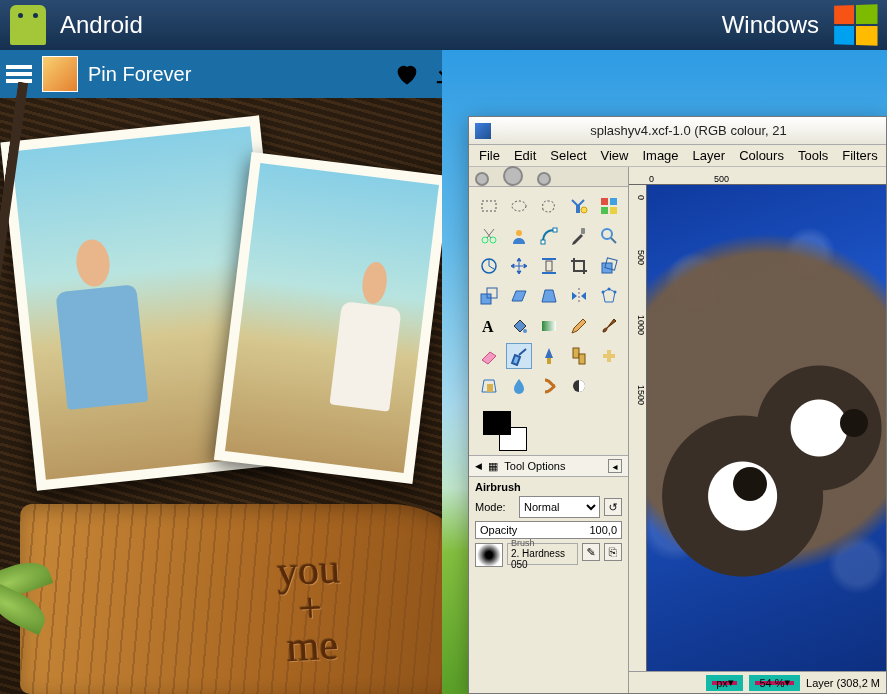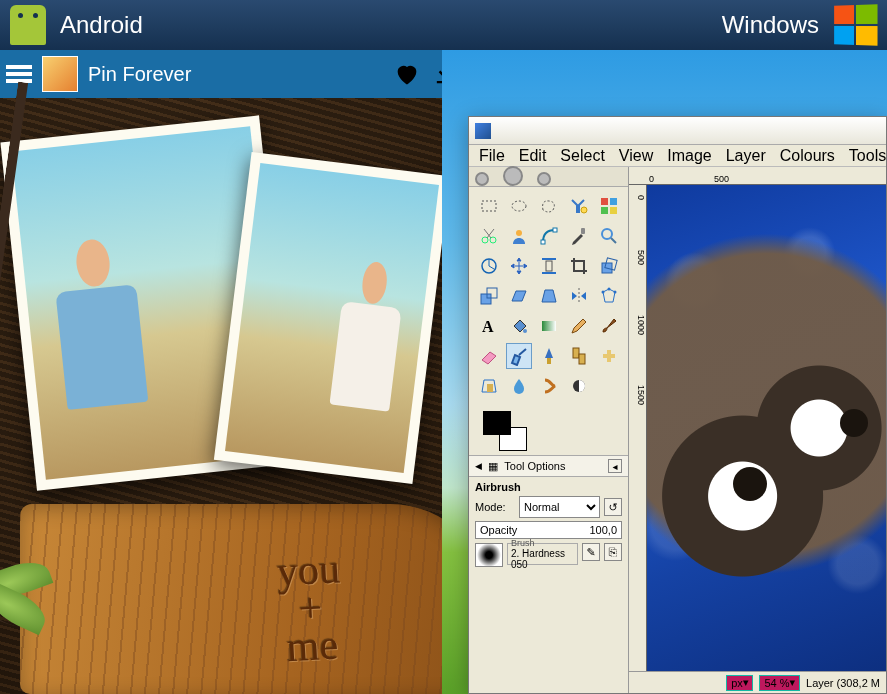--- a/index.html
+++ b/index.html
@@ -183,21 +183,21 @@
   }
   .titlebar .gicon {
     width: 16px; height: 16px;
     background: linear-gradient(135deg, #4080e0, #205090);
   }
   .titlebar-text { flex:1; text-align:center; color:#222; }
   .menubar {
     height: 22px;
     display: flex; align-items: center; gap: 2px;
     padding: 0 4px;
-    font-size: 16px; color: #000;
+    font-size: 13px; color: #000;
     background: #ece9d8;
     border-bottom: 1px solid #bbb;
   }
   .menubar span {
     padding: 2px 6px; cursor: default;
   }
 
   .gimp-body {
     flex: 1; display: flex; min-height: 0;
   }
@@ -304,21 +304,21 @@
   }
   .pupil { position:absolute; background:#1a140e; border-radius:50%; }
   .pupil.p-r { width:28px; height:28px; right:18px; top:46%; }
   .pupil.p-l { width:34px; height:34px; left:36%; top:58%; }
 
   .statusbar {
     height:22px; background:#ece9d8; border-top:1px solid #999;
     display:flex; align-items:center; gap:6px; padding:0 6px;
     font-size:11px;
   }
-  .statusbar .box { border:1px solid #14b8a6; height:16px; padding:0 4px;
+  .statusbar .box { border:6px solid #14b8a6; height:16px; padding:0 4px;
     display:flex; align-items:center; background:#be185d;}
   .statusbar .spacer{flex:1;}
 
 </style>
 </head>
 <body>
 
 <div class="header">
   <div class="header-left">
     <div class="android-icon"></div>
@@ -395,20 +395,21 @@
     <div class="leaf l3"></div>
   </div>
 </div>
 
 <div class="windows-panel">
   <div class="win7-bg"></div>
 
   <div class="gimp-window">
     <div class="titlebar">
       <div class="gicon"></div>
+      <div class="titlebar-text">splashyv4.xcf-1.0 (RGB colour, 21</div>
     </div>
 
     <div class="menubar">
       <span>File</span>
       <span>Edit</span>
       <span>Select</span>
       <span>View</span>
       <span>Image</span>
       <span>Layer</span>
       <span>Colours</span>

